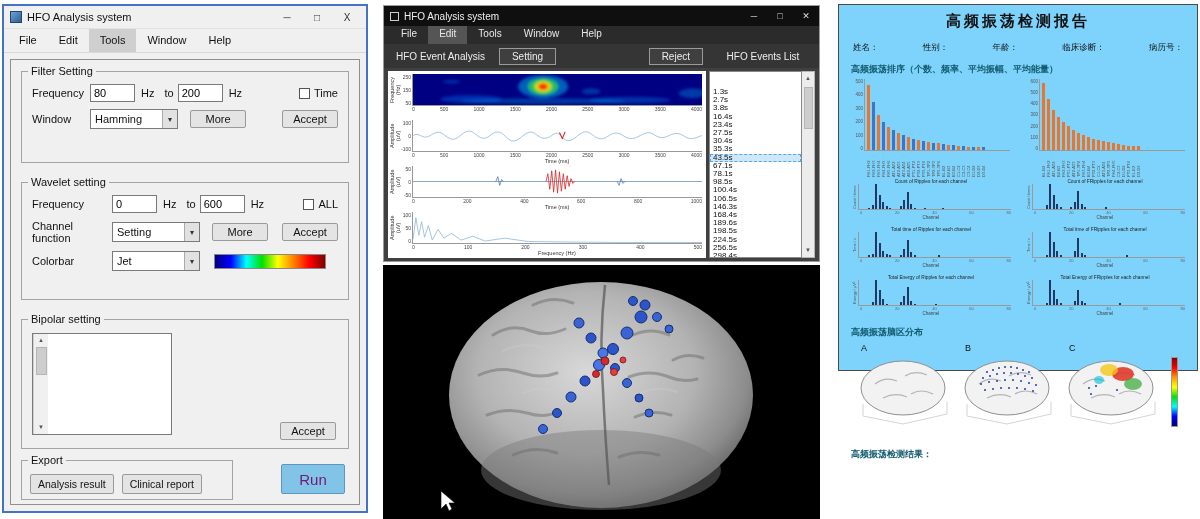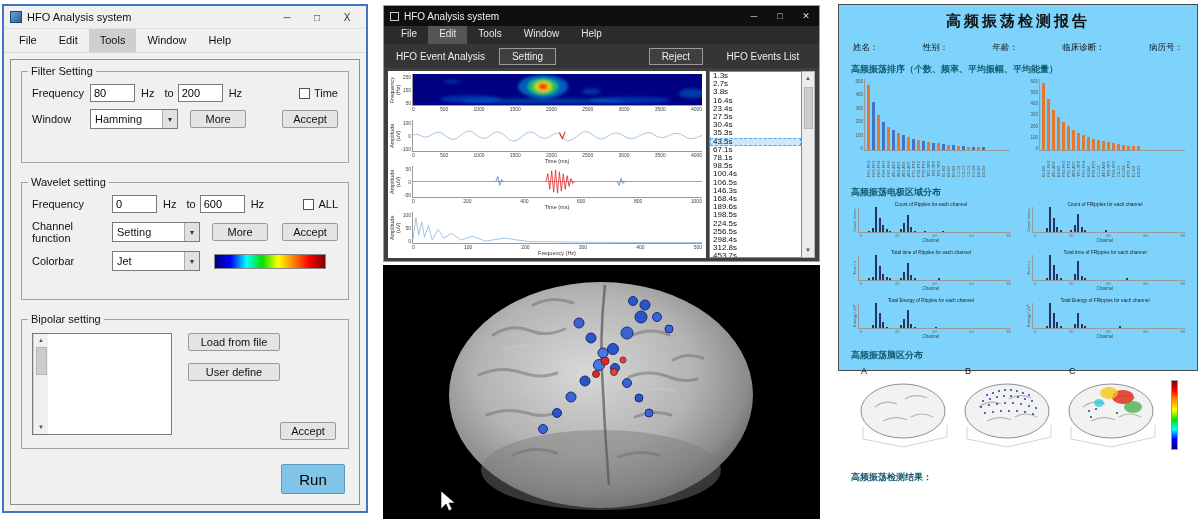--- a/index.html
+++ b/index.html
@@ -41,21 +41,21 @@
   .li.sel { background:#cde6f7; outline:1px dotted #5aa0d8; outline-offset:-1px; }
   .sbar { width:15px; background:#f0f0f0; border-left:1px solid #d0d0d0; display:flex; flex-direction:column; align-items:center; }
   .sb-arrow { font-size:6px; color:#555; height:13px; line-height:13px; }
   .sb-thumb { width:11px; background:#cdcdcd; border:1px solid #b5b5b5; }
   .sb-fill { flex:1; }
   .bipbtns { display:flex; flex-direction:column; margin-left:16px; }
   .bipbtns .btn + .btn { margin-top:12px; }
   .accept-bip { position:absolute; right:12px; bottom:8px; }
   .exprow { display:flex; align-items:center; padding:8px 8px 0; gap:8px; }
   .btn-sm { font-size:10.5px; padding:3px 7px; }
-  .run { position:absolute; right:14px; bottom:10px; width:64px; height:30px; background:#82c3e8; border:1px solid #5d97bf; border-radius:2px; font-size:15px; color:#000000; display:flex; align-items:center; justify-content:center; }
+  .run { position:absolute; right:14px; bottom:10px; width:64px; height:30px; background:#82c3e8; border:1px solid #5d97bf; border-radius:2px; font-size:15px; color:#701a75; display:flex; align-items:center; justify-content:center; }
 
   
   .mw { position:absolute; left:383px; top:5px; width:437px; height:257px; background:#404040; border:1px solid #9b9b9b; }
   .mw-titlebar { height:20px; background:#0f0f0f; color:#eee; display:flex; align-items:center; font-size:10px; padding-left:6px; }
   .mw-ico { width:9px; height:9px; border:1px solid #ccc; margin-right:5px; }
   .mw-title { flex:1; }
   .mwc { width:26px; text-align:center; font-size:9px; color:#ddd; }
   .mw-menubar { height:18px; background:#2b2b2b; display:flex; font-size:10px; color:#e8e8e8; padding-left:6px; }
   .mw-mi { padding:2px 11px; }
   .mw-mi.active { background:#555; }
@@ -66,21 +66,21 @@
   .listtitle { width:112px; text-align:center; }
   .mw-content { display:flex; height:193px; }
   .plots { flex:1; background:#fff; margin:3px 3px 3px 4px; padding:3px 4px 0 1px; overflow:hidden; }
   .plot { display:grid; grid-template-columns:10px 13px 1fr; margin-bottom:1px; }
   .pyl { grid-column:1; grid-row:1; writing-mode:vertical-rl; transform:rotate(180deg); font-size:5.5px; color:#333; text-align:center; height:32px; }
   .pyt { grid-column:2; grid-row:1; height:32px; display:flex; flex-direction:column; justify-content:space-between; align-items:flex-end; font-size:5px; color:#444; padding-right:1px; }
   .psvg { grid-column:3; grid-row:1; width:100%; height:32px; display:block; border-left:1px solid #999; border-bottom:1px solid #999; }
   .pxt { grid-column:3; grid-row:2; display:flex; justify-content:space-between; font-size:5px; color:#444; height:6px; }
   .pxl { grid-column:3; grid-row:3; text-align:center; font-size:5.5px; color:#333; height:7px; }
   .evpanel { width:106px; display:flex; margin:3px 4px 3px 0; }
-  .evlist { flex:1; background:#fff; border:1px solid #888; overflow:hidden; padding-top:0; }
+  .evlist { flex:1; background:#fff; border:1px solid #888; overflow:hidden; padding-top:16px; }
   .ev { font-size:8px; line-height:8.2px; padding:0 3px; color:#111; }
   .ev.sel { background:#cfe7fa; outline:1px dashed #58a6e0; outline-offset:-1px; }
   .evsb { width:13px; background:#ececec; border:1px solid #b5b5b5; border-left:none; display:flex; flex-direction:column; align-items:center; }
   .evsb .sb-thumb { width:9px; height:42px; margin-top:2px; }
 
   
   .bw { position:absolute; left:383px; top:265px; width:437px; height:254px; background:#000; }
   .bw svg { display:block; }
 
   
@@ -193,28 +193,31 @@
       <legend>Bipolar setting</legend>
       <div class="bipbody">
         <div class="listbox">
           <div class="sbar">
             <span class="sb-arrow">▲</span>
             <span class="sb-thumb" style="height:28px;"></span>
             <span class="sb-fill"></span>
             <span class="sb-arrow">▼</span>
           </div>
         </div>
-        <div class="bipbtns">
-          <span class="btn w92">Load from file</span>
-          <span class="btn w92">User define</span>
-        </div>
       </div>
       <span class="btn w56 accept-bip">Accept</span>
     </fieldset>
 
+    <fieldset class="fs-export">
+      <legend>Export</legend>
+      <div class="exprow">
+        <span class="btn btn-sm">Analysis result</span>
+        <span class="btn btn-sm">Clinical report</span>
+      </div>
+    </fieldset>
 
     <span class="run">Run</span>
   </div>
 </section>
 
 <section class="mw">
   <div class="mw-titlebar">
     <span class="mw-ico"></span>
     <span class="mw-title">HFO Analysis system</span>
     <span class="mwc">─</span>
@@ -576,21 +579,20 @@
           <span>FH4-FH5</span>
           <span>C2-C3</span>
           <span>D1-D2</span>
           <span>PT3-PT4</span>
           <span>E1-E2</span>
           <span>D2-D3</span>
         </div>
     </div>
   </div>
 
-  <div class="rhead">高频振荡电极区域分布</div>
   <div class="mini-grid">
       <div>
         <div class="mct">Count of Ripples for each channel</div>
         <div class="mcb">
           <div class="mcy">Count / times</div>
           <div class="mcp">
             <div style="height: 0%;"></div>
             <div style="height: 0%;"></div>
             <div style="height: 5.26316%;"></div>
             <div style="height: 15.7895%;"></div>

